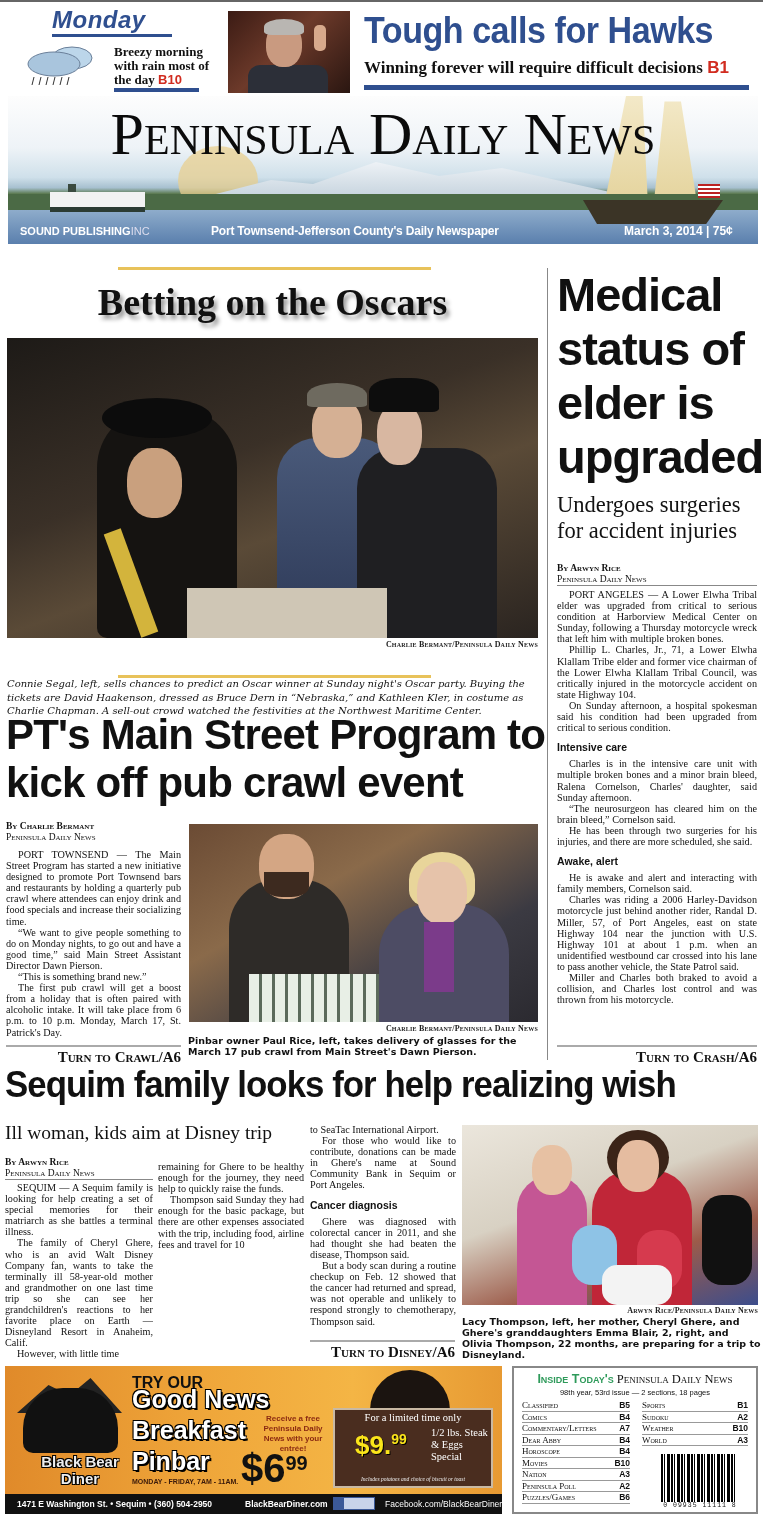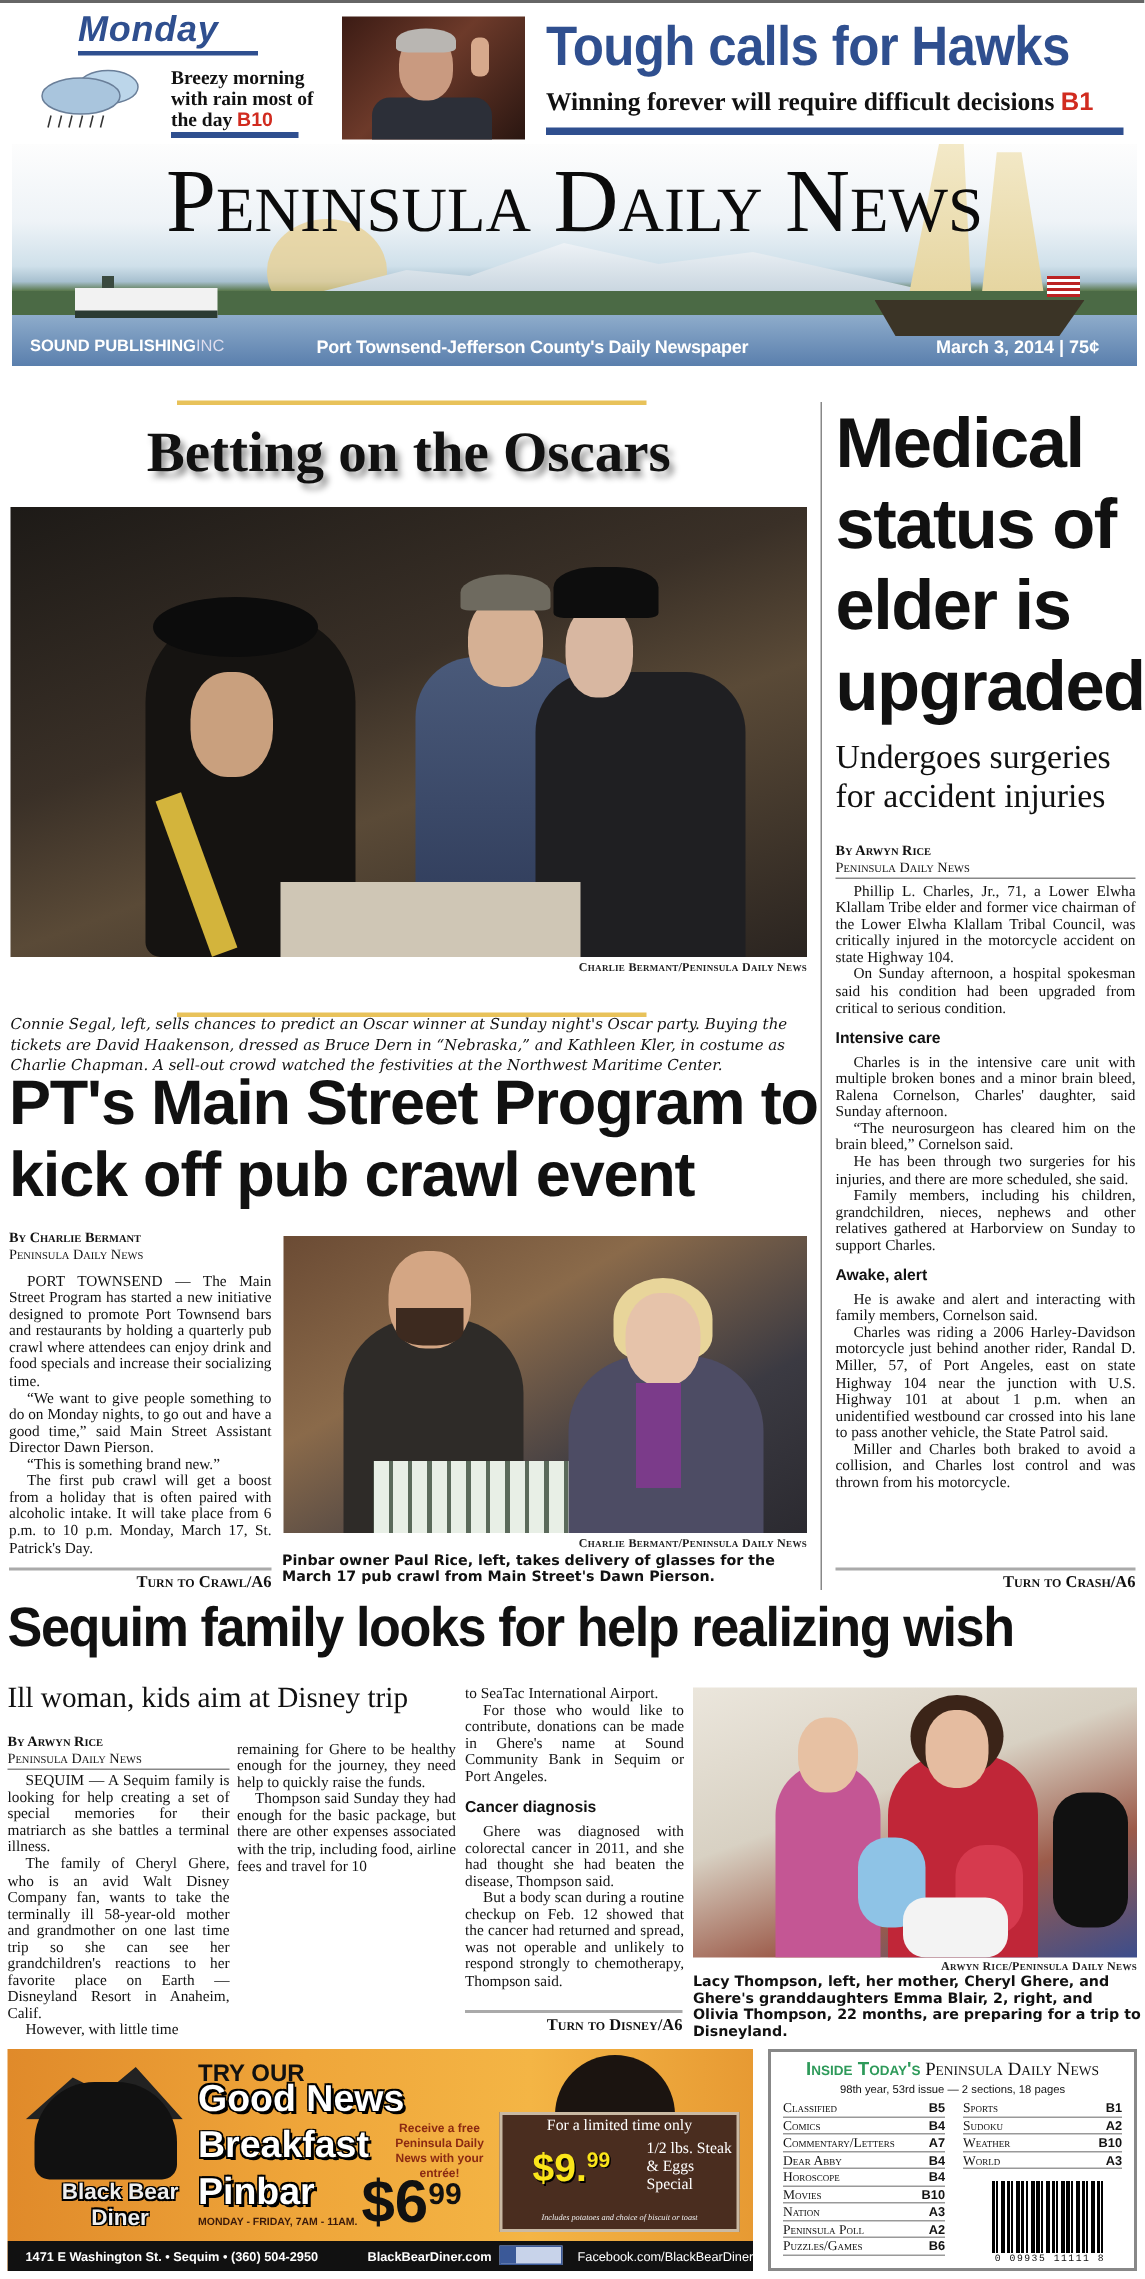--- a/index.html
+++ b/index.html
@@ -59,21 +59,21 @@
 .credit{font-family:"Liberation Serif",serif;font-variant:small-caps;font-size:8px;font-weight:bold;letter-spacing:0.2px;color:#222}
 .credit1{left:300px;top:640px;width:238px;text-align:right}
 .caption1{left:7px;top:677px;width:535px;font-family:"DejaVu Serif",serif;font-style:italic;font-size:10px;line-height:13.5px;color:#111}
 
 .ms-title{left:6px;top:711px;width:540px;font-family:"Liberation Sans",sans-serif;font-weight:bold;font-size:42px;line-height:48px;letter-spacing:-0.8px}
 .byline{font-family:"Liberation Serif",serif;font-variant:small-caps;font-size:9.5px;line-height:11px}
 .byline b{font-weight:bold}
 .bl-rule{height:1px;background:#888}
 .body{font-family:"Liberation Serif",serif;font-size:10.2px;line-height:11.1px;text-align:justify;color:#111}
 .body p{text-indent:12px}
-.turn{font-family:"Liberation Serif",serif;font-variant:small-caps;font-size:11px;font-weight:bold;text-align:right;border-top:2px solid #aaa;padding-top:2px}
+.turn{font-family:"Liberation Serif",serif;font-variant:small-caps;font-size:15px;font-weight:bold;text-align:right;border-top:2px solid #aaa;padding-top:2px}
 .ms-by{left:6px;top:821px;width:175px}
 .ms-body{left:6px;top:849px;width:175px}
 .ms-turn{left:6px;top:1045px;width:175px}
 .pub-photo{left:189px;top:824px;width:349px;height:198px;background:linear-gradient(150deg,#6b4b34 0%,#8a6a4a 35%,#3b3a42 70%,#2b2a30 100%);overflow:hidden}
 .pub-man{left:40px;top:55px;width:120px;height:143px;background:#2e2b28;border-radius:50px 50px 0 0}
 .pub-man-face{left:70px;top:10px;width:55px;height:65px;border-radius:45%;background:#d4a684}
 .pub-beard{left:75px;top:48px;width:45px;height:25px;border-radius:0 0 40% 40%;background:#3d2a1f}
 .pub-woman{left:190px;top:80px;width:130px;height:118px;background:#4d4c64;border-radius:50px 50px 0 0}
 .pub-woman-face{left:228px;top:38px;width:50px;height:62px;border-radius:45%;background:#e6c3aa}
 .pub-hair{left:220px;top:28px;width:66px;height:55px;border-radius:50% 50% 30% 30%;background:#e8d59a}
@@ -247,27 +247,27 @@
 <div class="abs caption2">Pinbar owner Paul Rice, left, takes delivery of glasses for the March 17 pub crawl from Main Street's Dawn Pierson.</div>
 
 <div class="abs med-title">Medical status of elder is upgraded</div>
 <div class="abs med-sub">Undergoes surgeries for accident injuries</div>
 <div class="abs med-by byline">
   <b>By Arwyn Rice</b><br>
   <span>Peninsula Daily News</span>
   <div class="bl-rule"></div>
 </div>
 <div class="abs med-body body">
+  <p>PORT ANGELES — A Lower Elwha Tribal elder was upgraded from critical to serious condition at Harborview Medical Center on Sunday, following a Thursday motorcycle wreck that left him with multiple broken bones.</p>
   <p>Phillip L. Charles, Jr., 71, a Lower Elwha Klallam Tribe elder and former vice chairman of the Lower Elwha Klallam Tribal Council, was critically injured in the motorcycle accident on state Highway 104.</p>
   <p>On Sunday afternoon, a hospital spokesman said his condition had been upgraded from critical to serious condition.</p>
   <p class="subhead">Intensive care</p>
   <p>Charles is in the intensive care unit with multiple broken bones and a minor brain bleed, Ralena Cornelson, Charles' daughter, said Sunday afternoon.</p>
   <p>“The neurosurgeon has cleared him on the brain bleed,” Cornelson said.</p>
   <p>He has been through two surgeries for his injuries, and there are more scheduled, she said.</p>
-  <p>Family members, including his children, grandchildren, nieces, nephews and other relatives gathered at Harborview on Sunday to support Charles.</p>
   <p class="subhead">Awake, alert</p>
   <p>He is awake and alert and interacting with family members, Cornelson said.</p>
   <p>Charles was riding a 2006 Harley-Davidson motorcycle just behind another rider, Randal D. Miller, 57, of Port Angeles, east on state Highway 104 near the junction with U.S. Highway 101 at about 1 p.m. when an unidentified westbound car crossed into his lane to pass another vehicle, the State Patrol said.</p>
   <p>Miller and Charles both braked to avoid a collision, and Charles lost control and was thrown from his motorcycle.</p>
 </div>
 <div class="abs med-turn turn">Turn to Crash/A6</div>
 
 <div class="abs seq-title">Sequim family looks for help realizing wish</div>
 <div class="abs seq-sub">Ill woman, kids aim at Disney trip</div>
 <div class="abs seq-by byline">

